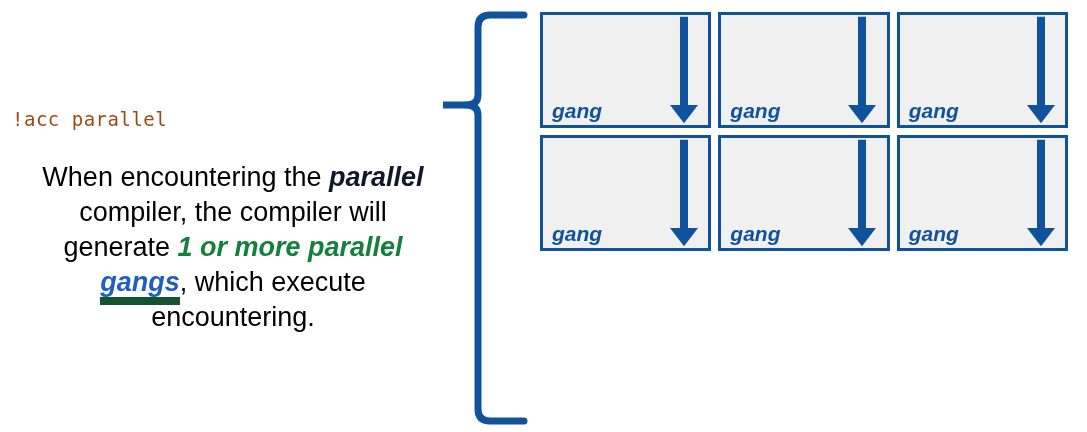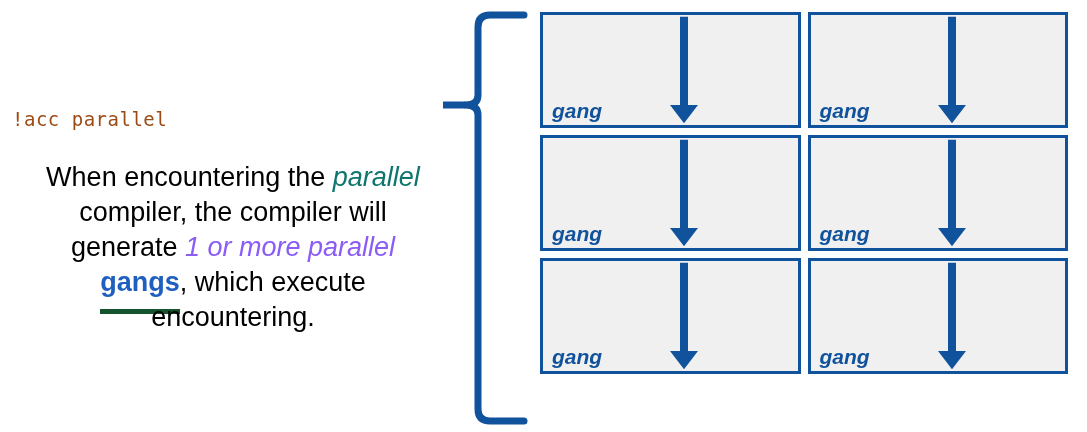--- a/index.html
+++ b/index.html
@@ -35,53 +35,55 @@
     left: 28px;
     top: 160px;
     width: 410px;
     text-align: center;
     font-family: "Liberation Sans", sans-serif;
     font-size: 27px;
     line-height: 35px;
     color: #000000;
   }
   .kw-parallel {
-    font-weight: normal;
+    font-weight: bold;
     font-style: italic;
-    color: #0f766e;
+    color: #0f172a;
   }
   .em-plain {
     font-style: italic;
-    color: #8b5cf6;
+    color: #15803d;
+    font-weight: bold;
   }
   .kw-gangs {
     font-weight: bold;
+    font-style: italic;
     color: #1F5FC0;
-    border-bottom: 5px solid #14532d;
-    padding-bottom: 12px;
+    border-bottom: 8px solid #14532d;
+    padding-bottom: 0px;
   }
 
   
   #brace {
     position: absolute;
     left: 440px;
     top: 6px;
     width: 90px;
     height: 424px;
   }
 
   
   #gang-grid {
     position: absolute;
     left: 540px;
     top: 12px;
     width: 528px;
     height: 362px;
     display: grid;
-    grid-template-columns: 1fr 1fr;
+    grid-template-columns: 1fr 1fr 1fr;
     grid-template-rows: 1fr 1fr 1fr;
     column-gap: 7px;
     row-gap: 7px;
   }
   .gang-box {
     position: relative;
     background: #F0F0F0;
     border: 3px solid #10529B;
     box-sizing: border-box;
     overflow: hidden;

